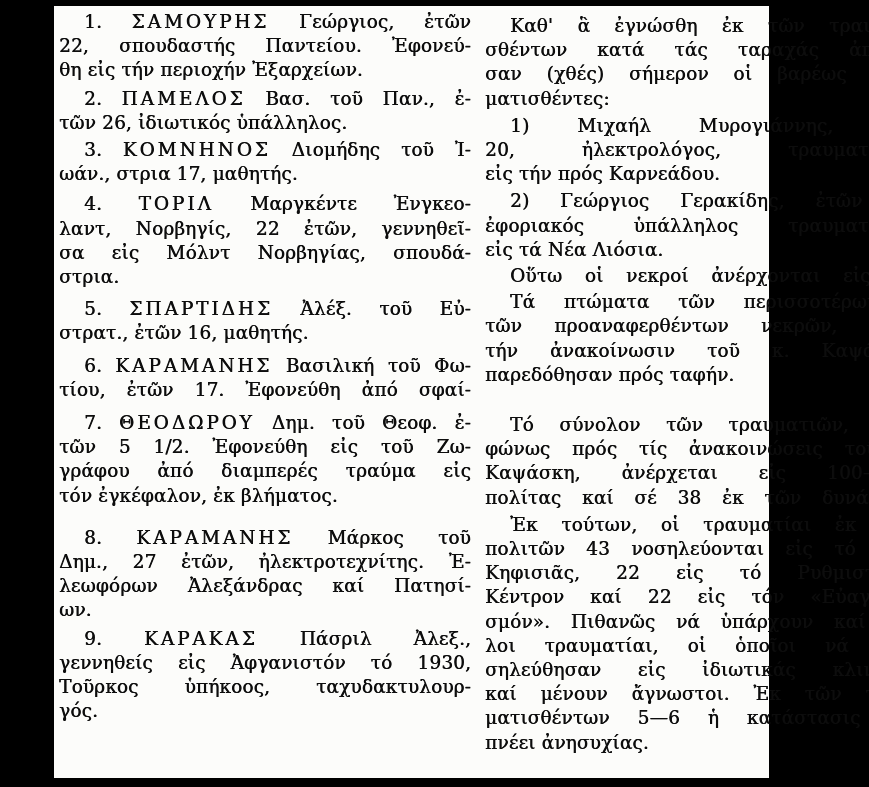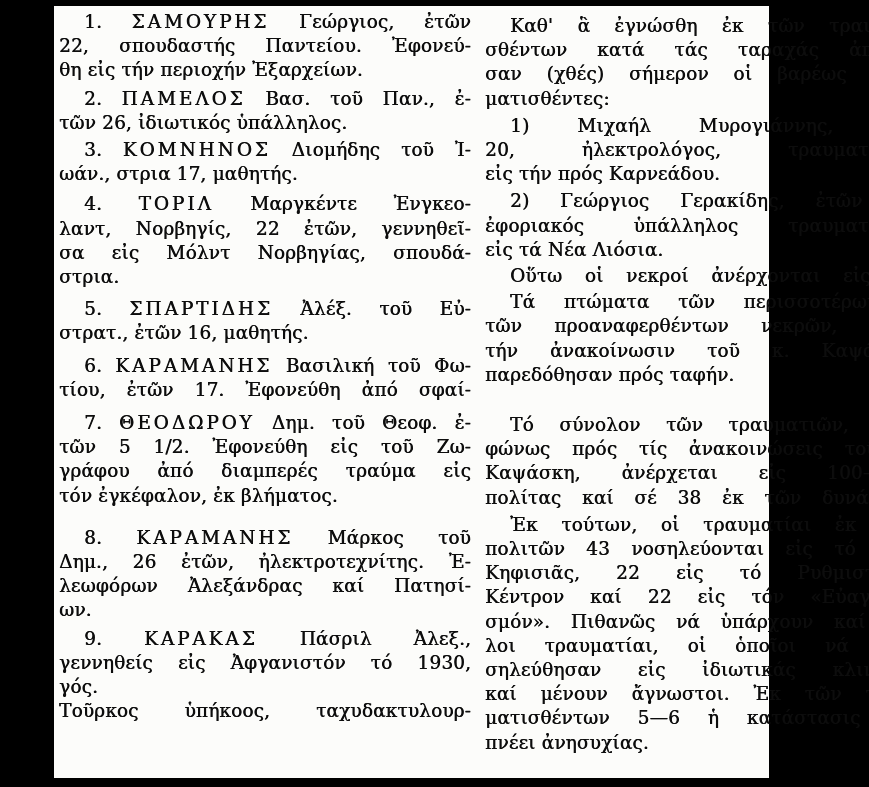--- a/index.html
+++ b/index.html
@@ -63,29 +63,29 @@
           <div class="ln">τίου, ἐτῶν 17. Ἐφονεύθη ἀπό σφαί-</div>
         </div>
         <div class="para" style="margin-top: 9px;">
           <div class="ln first">7. <span class="caps">ΘΕΟΔΩΡΟΥ</span> Δημ. τοῦ Θεοφ. ἐ-</div>
           <div class="ln">τῶν 5 1/2. Ἐφονεύθη εἰς τοῦ Ζω-</div>
           <div class="ln">γράφου ἀπό διαμπερές τραύμα εἰς</div>
           <div class="ln end">τόν ἐγκέφαλον, ἐκ βλήματος.</div>
         </div>
         <div class="para" style="margin-top: 18px;">
           <div class="ln first">8. <span class="caps">ΚΑΡΑΜΑΝΗΣ</span> Μάρκος τοῦ</div>
-          <div class="ln">Δημ., 26 ἐτῶν, ἠλεκτροτεχνίτης. Ἐ-</div>
+          <div class="ln">Δημ., 27 ἐτῶν, ἠλεκτροτεχνίτης. Ἐ-</div>
           <div class="ln">λεωφόρων Ἀλεξάνδρας καί Πατησί-</div>
           <div class="ln end">ων.</div>
         </div>
         <div class="para" style="margin-top: 4px;">
           <div class="ln first">9. <span class="caps">ΚΑΡΑΚΑΣ</span> Πάσριλ Ἀλεξ.,</div>
           <div class="ln">γεννηθείς εἰς Ἀφγανιστόν τό 1930,</div>
+          <div class="ln">Τοῦρκος ὑπήκοος, ταχυδακτυλουρ-</div>
           <div class="ln end">γός.</div>
-          <div class="ln">Τοῦρκος ὑπήκοος, ταχυδακτυλουρ-</div>
         </div>
       </div>
     <div class="col col-right">
         <div class="para">
           <div class="ln first">Καθ' ἃ ἐγνώσθη ἐκ τῶν τραυματι</div>
           <div class="ln">σθέντων κατά τάς ταραχάς ἀπεβίω</div>
           <div class="ln">σαν (χθές) σήμερον οἱ βαρέως τραυ</div>
           <div class="ln end">ματισθέντες:</div>
         </div>
         <div class="para" style="margin-top: 3px;">

